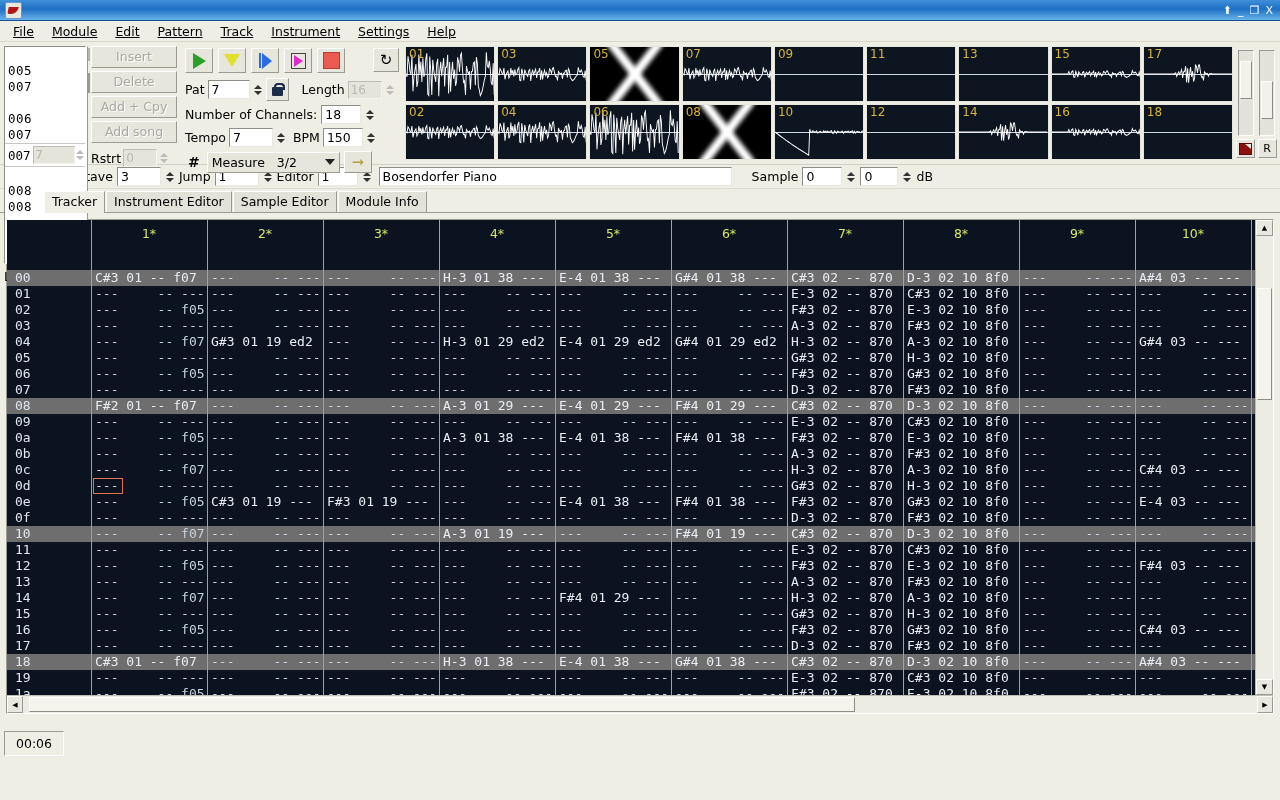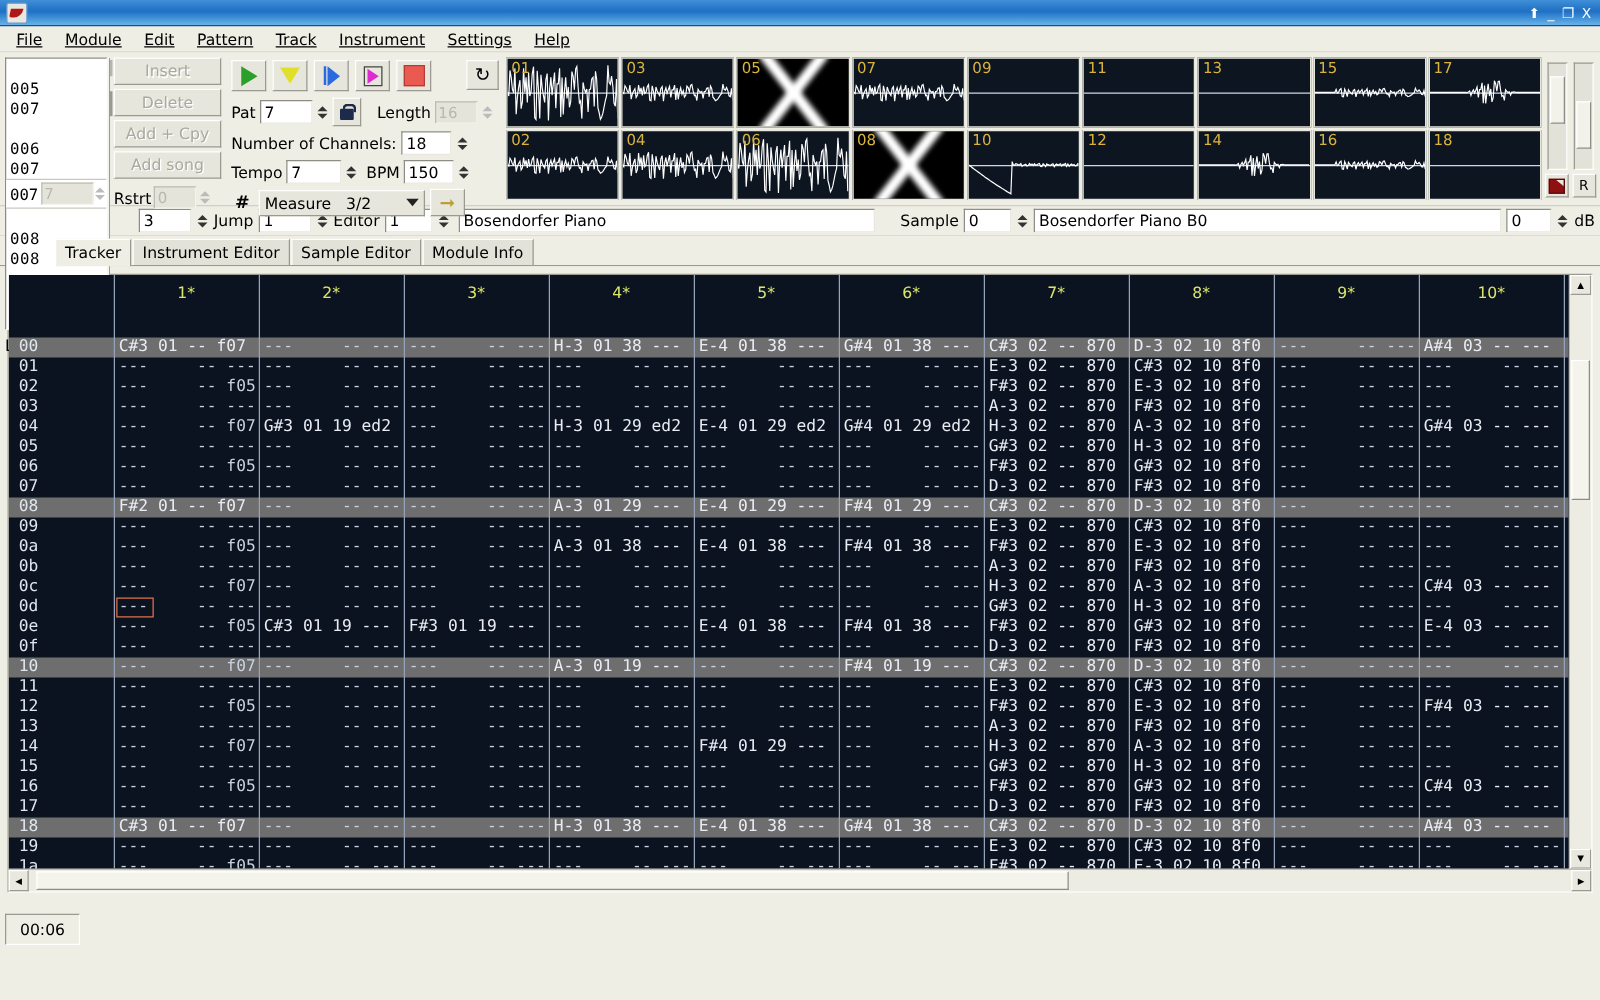--- a/index.html
+++ b/index.html
@@ -494,21 +494,20 @@
       <i class="up"></i>
       <i class="dn"></i>
     </span>
   <span class="nfield" style="width:345px;margin-left:3px;">Bosendorfer Piano</span>
   <span style="margin-left:16px;">Sample</span>
   <span class="nfield" style="width:32px;">0</span>
   <span class="spin">
       <i class="up"></i>
       <i class="dn"></i>
     </span>
-  <span class="nfield" style="width:388px;">Bosendorfer Piano B0</span>
   <span class="nfield" style="width:30px;">0</span>
   <span class="spin">
       <i class="up"></i>
       <i class="dn"></i>
     </span>
   <span>dB</span>
 </div>
 
 <div id="tabs">
   <div class="tab">File</div>

